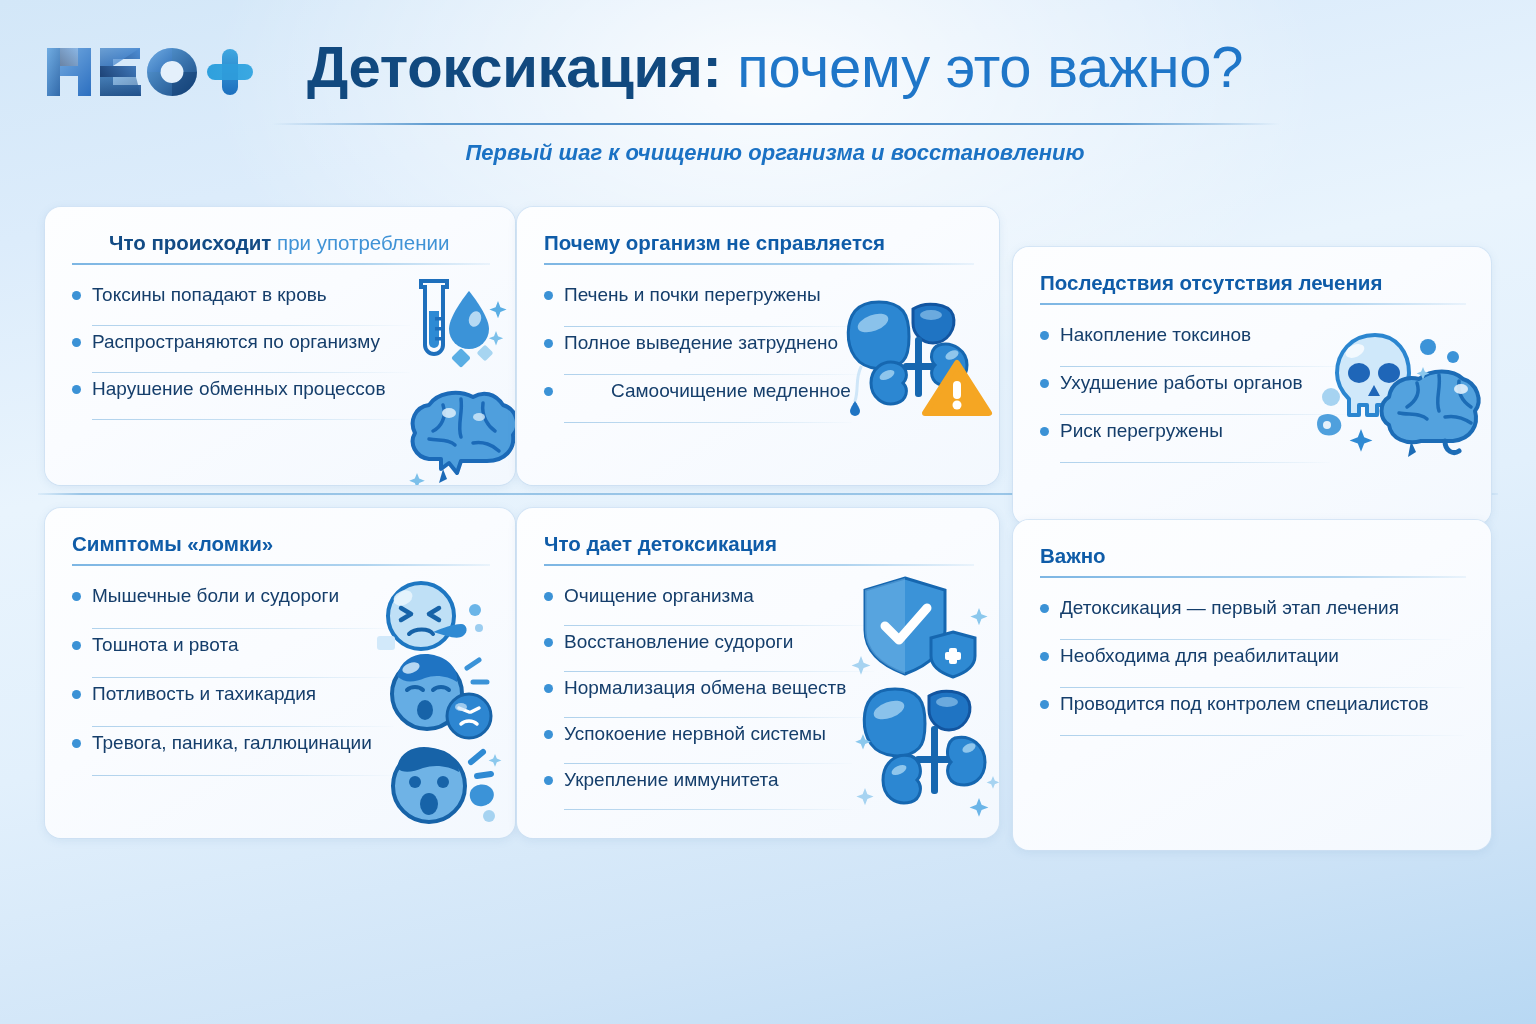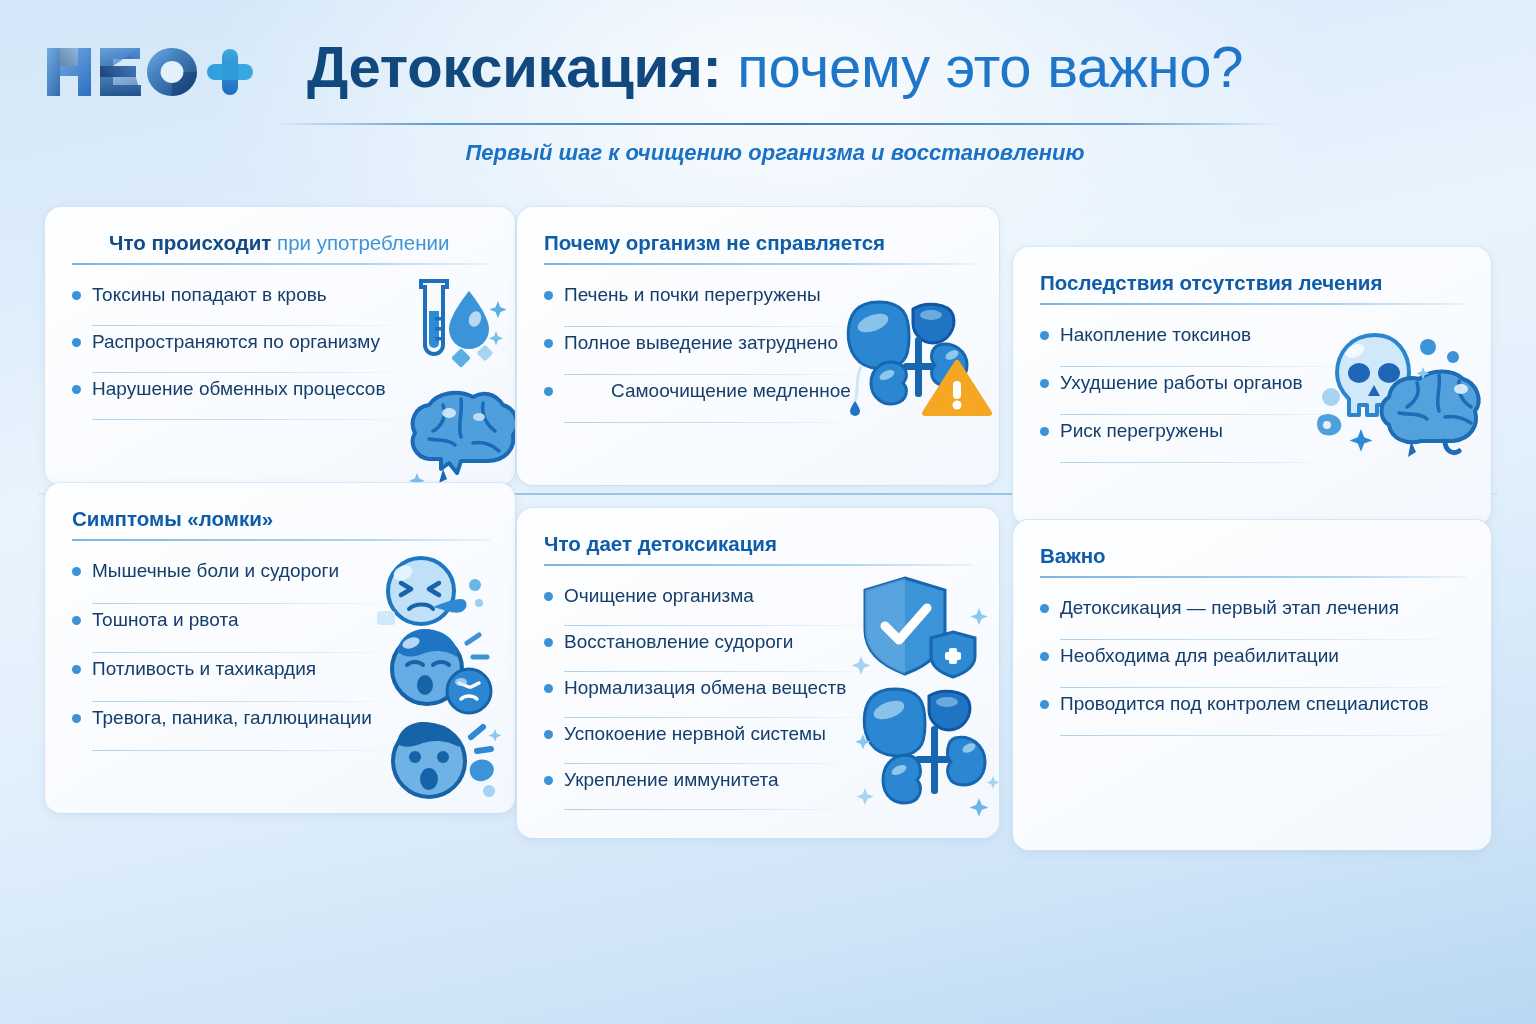--- a/index.html
+++ b/index.html
@@ -397,21 +397,21 @@
         <circle cx="140" cy="32" r="6" fill="#3b93d8"></circle>
         <path d="M110,42 l1.8,4.6 4.6,1.8 -4.6,1.8 -1.8,4.6 -1.8,-4.6 -4.6,-1.8 4.6,-1.8 z" fill="#8bc8ed"></path>
         <circle cx="18" cy="72" r="9" fill="#a6d3f1"></circle>
         <path d="M6,92 C2,98 4,108 12,110 C22,112 30,106 28,98 C26,90 14,86 6,92 Z" fill="#4fa0dd"></path>
         <circle cx="14" cy="100" r="4" fill="#ffffff" opacity="0.85"></circle>
         <path d="M48,104 l3.2,8.2 8.2,3.2 -8.2,3.2 -3.2,8.2 -3.2,-8.2 -8.2,-3.2 8.2,-3.2 z" fill="#2f8ad3"></path>
       </svg>
     </div>
   </div>
 
-  <div class="card" style="left:45px; top:483px; width:470px; height:330px;">
+  <div class="card" style="left:45px; top:508px; width:470px; height:330px;">
     <div class="card-head">
       <span class="head-bold">Симптомы «ломки»</span><span class="head-soft"></span>
     </div>
     <div class="card-head-rule" style="width:418px;"></div>
     <div class="items">
       <div class="item" style="height:49px;">
         <span class="bullet"></span>
         <span class="item-text">Мышечные боли и судороги</span>
         <span class="item-rule" style="width:302px;"></span>
       </div>

